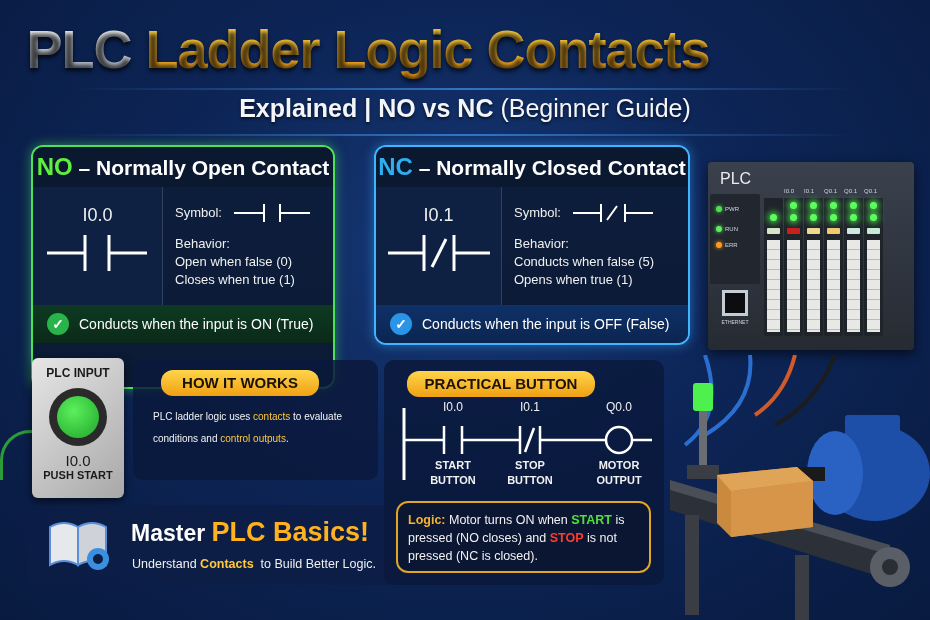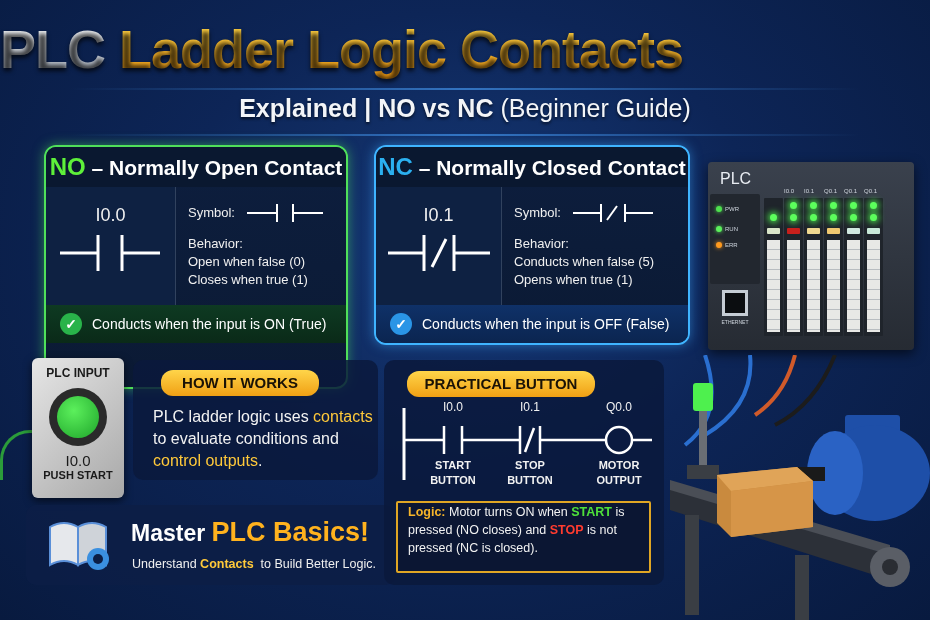--- a/index.html
+++ b/index.html
@@ -4,41 +4,41 @@
 <style>
   * { box-sizing: border-box; margin: 0; padding: 0; }
   html, body { width: 930px; height: 620px; overflow: hidden; }
   body {
     font-family: "DejaVu Sans", sans-serif;
     background: radial-gradient(ellipse at 50% 40%, #163a78 0%, #0d2557 45%, #081a3f 100%);
     color: #fff;
     position: relative;
   }
   .title {
-    position: absolute; top: 14px; left: 0; width: 736px; 
+    position: absolute; top: 14px; left: 0; width: 736px; text-align: center;
     font-family: "Liberation Sans", sans-serif; font-weight: bold; font-size: 54px;
     letter-spacing: -1px; line-height: 70px;
     text-shadow: 0 3px 4px rgba(0,0,0,.7);
   }
   .title .plc { color: #d7dde6; background: linear-gradient(#ffffff, #9aa4b2); -webkit-background-clip: text; background-clip: text; -webkit-text-fill-color: transparent; }
   .title .rest { color: #ffb21e; background: linear-gradient(#ffd94a, #f39a12); -webkit-background-clip: text; background-clip: text; -webkit-text-fill-color: transparent; }
   .subtitle-line { position: absolute; top: 88px; left: 70px; width: 790px; height: 2px; background: linear-gradient(90deg, transparent, #4aa3ff, transparent); opacity: .6; }
   .subtitle-line.bottom { top: 134px; }
   .subtitle {
     position: absolute; top: 94px; left: 0; width: 930px; text-align: center;
     font-family: "Liberation Sans", sans-serif; font-weight: bold; font-size: 25px; color: #f3f5f8;
     text-shadow: 0 2px 3px rgba(0,0,0,.6);
   }
   .subtitle .paren { font-weight: normal; }
 
   .card {
     position: absolute; border-radius: 12px; overflow: hidden;
     background: linear-gradient(#0d1e3e, #0b1a34);
   }
-  .card.no { left: 44px; top: 145px; width: 304px; height: 244px; border: 2px solid #4fe05a; box-shadow: 0 0 12px rgba(80,230,90,.5); }
+  .card.no { left: 31px; top: 145px; width: 304px; height: 244px; border: 2px solid #4fe05a; box-shadow: 0 0 12px rgba(80,230,90,.5); }
   .card.nc { left: 374px; top: 145px; width: 316px; height: 200px; border: 2px solid #3fb4ff; box-shadow: 0 0 12px rgba(60,170,255,.5); }
   .card-head {
     height: 40px; line-height: 40px; text-align: center; font-family: "Liberation Sans", sans-serif;
     font-weight: bold; font-size: 21px; background: #0a1830;
   }
   .card-head .tag { font-size: 24px; }
   .card.no .tag { color: #5ef03a; }
   .card.nc .tag { color: #2bb0f0; }
   .card-body { display: flex; height: 118px; }
   .card-left { width: 130px; border-right: 1px solid rgba(255,255,255,.15); position: relative; background: #0e2142; }
@@ -77,36 +77,36 @@
   .pb-top { margin-top: 8px; font-size: 12px; font-weight: bold; }
   .pb-ring { width: 58px; height: 58px; border-radius: 50%; background: #2a2a2a; margin: 8px auto 6px; display: flex; align-items: center; justify-content: center; }
   .pb-green { width: 42px; height: 42px; border-radius: 50%; background: radial-gradient(circle at 40% 35%, #5cf05c, #1ea52a); }
   .pb-addr { font-size: 15px; }
   .pb-sub { font-size: 11px; font-weight: bold; }
   .wire { position: absolute; left: 0; top: 430px; width: 36px; height: 50px; border: 3px solid #2b9c3a; border-right: none; border-bottom: none; border-radius: 30px 0 0 0; }
 
   .how { position: absolute; left: 133px; top: 360px; width: 245px; height: 120px; border-radius: 10px; background: rgba(10,25,60,.85); }
   .pill { position: absolute; background: linear-gradient(#ffd54a, #f0a014); color: #1a1206; border-radius: 12px; font-family: "Liberation Sans", sans-serif; font-weight: bold; text-align: center; }
   .how .pill { left: 28px; top: 10px; width: 158px; height: 26px; line-height: 26px; font-size: 15px; }
-  .how-text { position: absolute; left: 20px; top: 46px; width: 220px; font-family: "Liberation Sans", sans-serif; font-size: 16px; line-height: 22px; color: #f2f2f2; }
+  .how-text { position: absolute; left: 20px; top: 46px; width: 220px; font-family: "Liberation Sans", sans-serif; font-size: 10px; line-height: 22px; color: #f2f2f2; }
   .hl-yellow { color: #ffc93a; }
 
   .master { position: absolute; left: 26px; top: 505px; width: 370px; height: 80px; border-radius: 10px; background: rgba(12,30,70,.9); }
   .book { position: absolute; left: 20px; top: 12px; width: 70px; height: 56px; }
   .master-title { position: absolute; left: 105px; top: 12px; font-family: "Liberation Sans", sans-serif; font-weight: bold; font-size: 23px; color: #fff; }
   .master-title .accent { color: #ffb21e; font-size: 27px; }
   .master-sub { position: absolute; left: 106px; top: 52px; font-family: "Liberation Sans", sans-serif; font-size: 12.5px; color: #f0f0f0; }
 
   
   .practical { position: absolute; left: 384px; top: 360px; width: 280px; height: 225px; border-radius: 10px; background: rgba(10,25,60,.88); }
   .practical .pill { left: 23px; top: 11px; width: 188px; height: 26px; line-height: 26px; font-size: 15px; }
   .ladder { position: absolute; left: 10px; top: 38px; }
   .lad-label { position: absolute; font-family: "Liberation Sans", sans-serif; font-size: 12px; color: #f2f2f2; text-align: center; width: 80px; }
   .lad-label.small { font-size: 11px; line-height: 15px; font-weight: bold; }
-  .logic { position: absolute; left: 12px; top: 141px; width: 255px; height: 72px; border: 2px solid #e0a624; border-radius: 2px; padding: 0 10px; font-family: "Liberation Sans", sans-serif; font-size: 12.5px; line-height: 18px; color: #f2f2f2; background: #0b1633; }
+  .logic { position: absolute; left: 12px; top: 141px; width: 255px; height: 72px; border: 2px solid #e0a624; border-radius: 12px; padding: 8px 10px; font-family: "Liberation Sans", sans-serif; font-size: 12.5px; line-height: 18px; color: #f2f2f2; background: #0b1633; }
   .logic .lbl { color: #f5b42a; font-weight: bold; }
   .logic .start { color: #4ee03a; font-weight: bold; }
   .logic .stop { color: #ff3b2f; font-weight: bold; }
 
   .scene { position: absolute; left: 665px; top: 355px; width: 265px; height: 265px; }
 </style>
 </head>
 <body>
 
 <div class="title">

